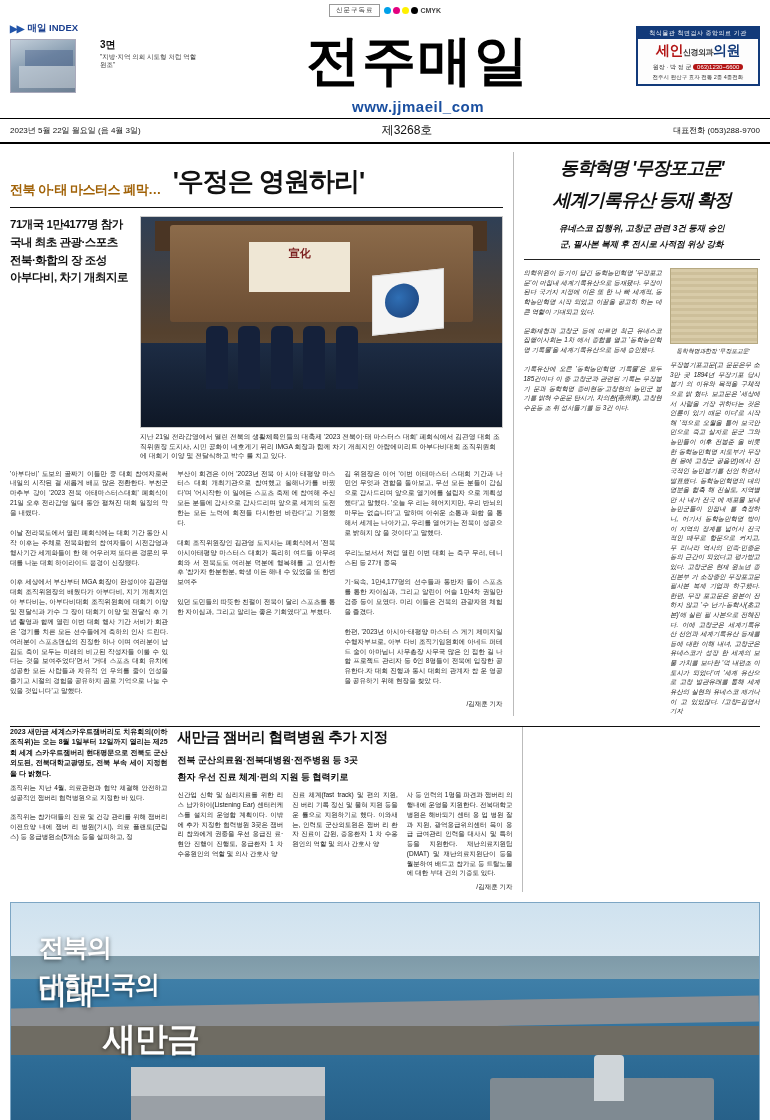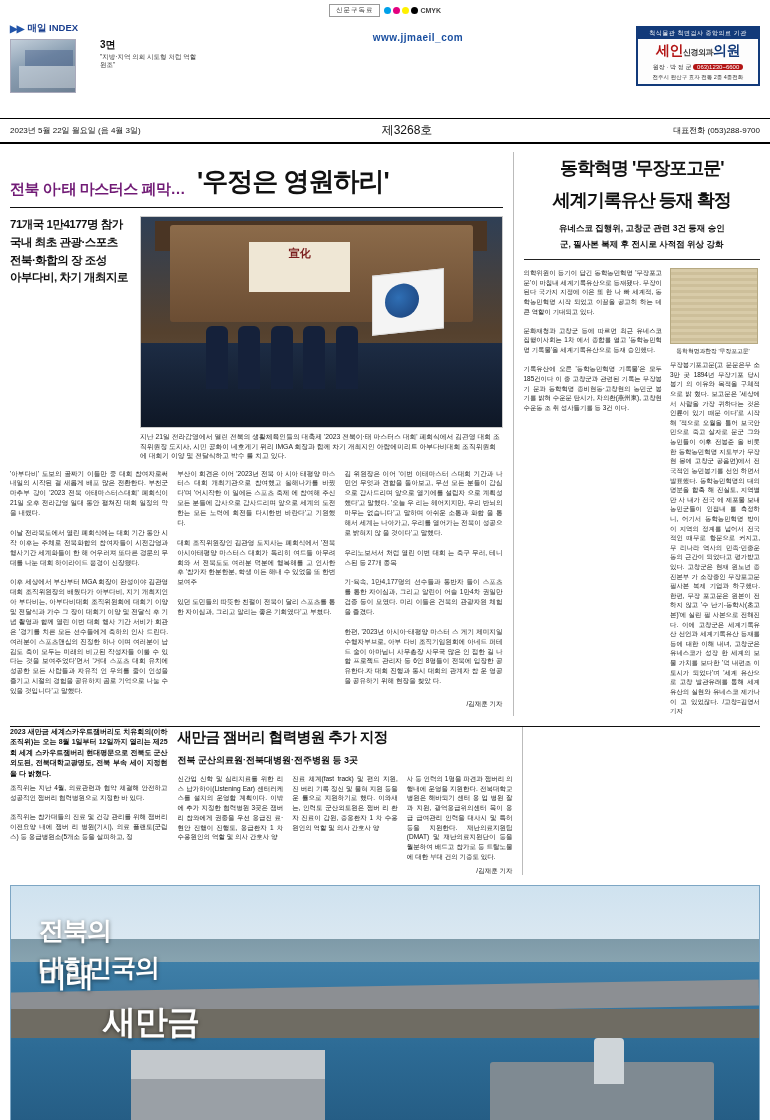--- a/index.html
+++ b/index.html
@@ -18,47 +18,47 @@
   .idx-title{display:flex;align-items:center;gap:4px;font-size:9.5px;font-weight:bold;color:#1a3f8f;}
   .idx-title .arrows{color:#2255aa;font-size:10px;letter-spacing:-1px;}
   .idx-body{display:flex;gap:24px;margin-top:4px;}
   .idx-photo{width:78px;height:52px;background:linear-gradient(160deg,#c3cfda 0%,#8ea2b5 40%,#6d7f93 100%);border:1px solid #aab;position:relative;overflow:hidden;}
   .idx-photo:after{content:"";position:absolute;left:8px;top:26px;width:60px;height:22px;background:rgba(255,255,255,.35);}
   .idx-photo:before{content:"";position:absolute;left:14px;top:10px;width:48px;height:16px;background:rgba(40,70,120,.35);}
   .idx-txt .p3{font-size:10px;font-weight:bold;color:#111;line-height:1.1;}
   .idx-txt .cap{font-size:6.5px;color:#333;line-height:1.25;margin-top:3px;width:100px;}
   .mh-center{flex:1;text-align:center;}
   .logo{font-family:"Liberation Serif",serif;font-weight:bold;font-size:54px;letter-spacing:2px;line-height:1;margin-top:12px;color:#000;}
-  .site{font-size:10px;font-weight:bold;color:#1a4fa0;letter-spacing:.5px;margin-top:10px;}
+  .site{font-size:15px;font-weight:bold;color:#1a4fa0;letter-spacing:.5px;margin-top:10px;}
   .mh-right{width:124px;}
   .adbox{border:2px solid #123a7a;height:56px;margin-top:4px;background:#fdfdfd;position:relative;overflow:hidden;}
   .adbox .l1{background:#123a7a;color:#fff;font-size:6px;text-align:center;padding:1px 0;letter-spacing:.5px;}
   .adbox .l2{text-align:center;font-size:14px;font-weight:bold;color:#b31515;margin-top:3px;letter-spacing:-.5px;}
   .adbox .l2 span.blue{color:#123a7a;}
   .adbox .l2 span.sm{font-size:8px;color:#333;}
   .adbox .l3{text-align:center;font-size:6px;margin-top:3px;color:#222;}
   .adbox .tel{display:inline-block;background:#b31515;color:#fff;border-radius:6px;padding:0 4px;font-size:6px;}
   .adbox .l4{text-align:center;font-size:5.5px;color:#333;margin-top:2px;}
 
   
   .dateline{display:flex;align-items:center;justify-content:space-between;border-top:1px solid #000;border-bottom:2px solid #000;padding:3px 10px;font-size:8px;}
   .dateline .mid{font-size:12px;}
   .dateline .right{font-size:8px;}
 
   
   .content{padding:0 10px;}
   .headrow{display:flex;align-items:flex-end;gap:12px;padding-top:12px;}
-  .kicker{font-size:15px;font-weight:bold;color:#701a75;letter-spacing:-.5px;}
+  .kicker{font-size:13px;font-weight:bold;color:#a16207;letter-spacing:-.5px;}
   .headline{font-size:26px;font-weight:bold;letter-spacing:-1px;}
   .rulethin{border-bottom:1px solid #111;margin:8px 0 0 0;}
 
   
   .maingrid{display:flex;gap:10px;margin-top:8px;}
   .leftzone{width:500px;}
-  .rightzone{width:240px;border-left:1px solid #bbb;padding-left:10px;}
+  .rightzone{width:240px;border-left:1px solid #bbb;padding-left:10px;font-style:italic;}
 
   .subheadwrap{display:flex;gap:10px;}
   .subhead{width:120px;font-size:11.5px;font-weight:bold;line-height:1.55;letter-spacing:-.5px;}
   .photo{flex:1;height:210px;border:1px solid #ccc;position:relative;overflow:hidden;background:#701a75;}
   .photo .sky{position:absolute;inset:0;background:linear-gradient(#2f3f55,#55412e 55%,#6b5a47);}
   .photo .bldg{position:absolute;left:8%;top:4%;width:84%;height:46%;background:linear-gradient(#8c6b4a,#6b4d33);border-radius:3px;}
   .photo .roof{position:absolute;left:4%;top:2%;width:92%;height:14%;background:#4a3524;}
   .photo .banner{position:absolute;left:30%;top:12%;width:28%;height:22%;background:#efe7d5;color:#7a1d1d;font-size:11px;text-align:center;padding-top:4px;font-weight:bold;}
   .photo .stage{position:absolute;left:0;bottom:0;width:100%;height:40%;background:linear-gradient(#1d2c44,#0e1726);}
   .photo .ppl{position:absolute;bottom:18%;height:30%;width:22px;background:#15213a;border-radius:6px 6px 0 0;}
@@ -134,20 +134,21 @@
       </div>
       <div class="idx-body">
         <div class="idx-photo"></div>
         <div class="idx-txt">
           <div class="p3">3면</div>
           <div class="cap">"지방·지역 의회 시도형 처럼 역할 원조"</div>
         </div>
       </div>
     </div>
     <div class="mh-center">
+      <div class="logo">전주매일</div>
       <div class="site">www.jjmaeil_com</div>
     </div>
     <div class="mh-right">
       <div class="adbox">
         <div class="l1">척식물관 척면검사 중앙의료 기관</div>
         <div class="l2">
           <span>세인</span><span class="sm">신경외과</span><span class="blue">의원</span>
         </div>
         <div class="l3">
           <span>원장 · 박 정 군</span>
@@ -256,20 +257,21 @@
     <div class="band">
       <div class="bandcol b1">
         <div class="hd">2023  새만금 세계스카우트잼버리도 치유회의(이하 조직위)는 오는 8월 1일부터 12일까지 열리는 제25회 세계 스카우트잼버리 현대평문으로 전북도 군산외도된, 전북대학교광명도, 전북 부속 세이 지정현을 다 밝혔다.</div>
         <div style="white-space:pre-line;">조직위는 지난 4월, 의료관련과 협약 체결해 안전하고 성공적인 잼버리 협력병원으로 지정한 바 있다.
 
 조직위는 참가대들의 진료 및 건강 관리를 위해 잼버리 이전요양 내에 잼버 리 병원(기시), 의료 플랜도(군립스) 등 응급병원소(5개소 등을 살피하고, 정</div>
       </div>
       <div class="bandcol b2">
         <h3>새만금 잼버리 협력병원 추가 지정</h3>
         <div class="sub">전북 군산의료원·전북대병원·전주병원 등 3곳</div>
+        <div class="sub">환자 우선 진료 체계·편의 지원 등 협력키로</div>
         <div class="b2cols">
           <div style="flex:1">신간업 신학 및 심리치료를 위한 리스 남가하이(Listening Ear) 센터러케스를 설치의 운영함 계획이다.
 
 이밖에 추가 지정한 협력병원 3곳은 잼버리 참와에게 권중을 우선 응급진 료·현안 진행이 진행도, 응급환자 1 차 수용원인의 역할 및 의사 간호사 양</div>
           <div style="flex:1">진료 체계(fast track) 및 편의 지원, 진 버리 기록 정신 및 물혀 지원 등을 운 률으로 지원하기로 했다.
 
 이와새는, 인력도 군산외도원은 잼버 리 환자 진료이 감원, 증응환자 1 차 수용원인의 역할 및 의사 간호사 양</div>
           <div style="flex:1">사 등 인력의 1명을 파견과 잼버리 의행내에 운영을 지원한다.
 
 전북대학교병원은 해바되기 센터 응 업 병원 잘과 지원, 광역응급위의센터 목이 응급 급여관리 인력을 대사시 및 특허 등을 지원한다. 재난의료지원팀 (DMAT) 및 재난의료지원단이 등을 월분하여 배드고 참가로 등 트탈노물에 대한 부대 건의 기증도 있다.</div>

